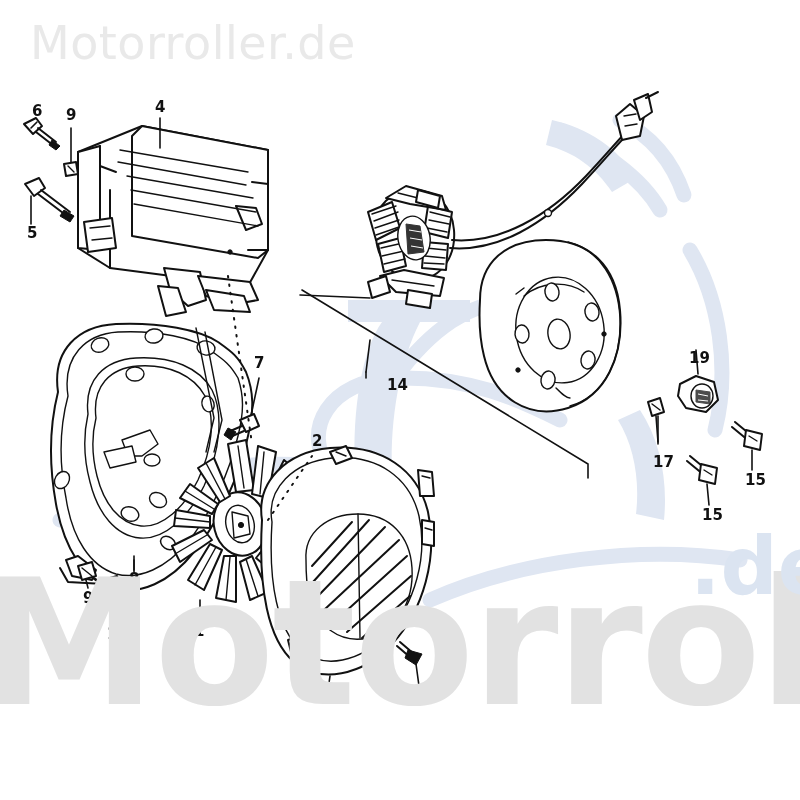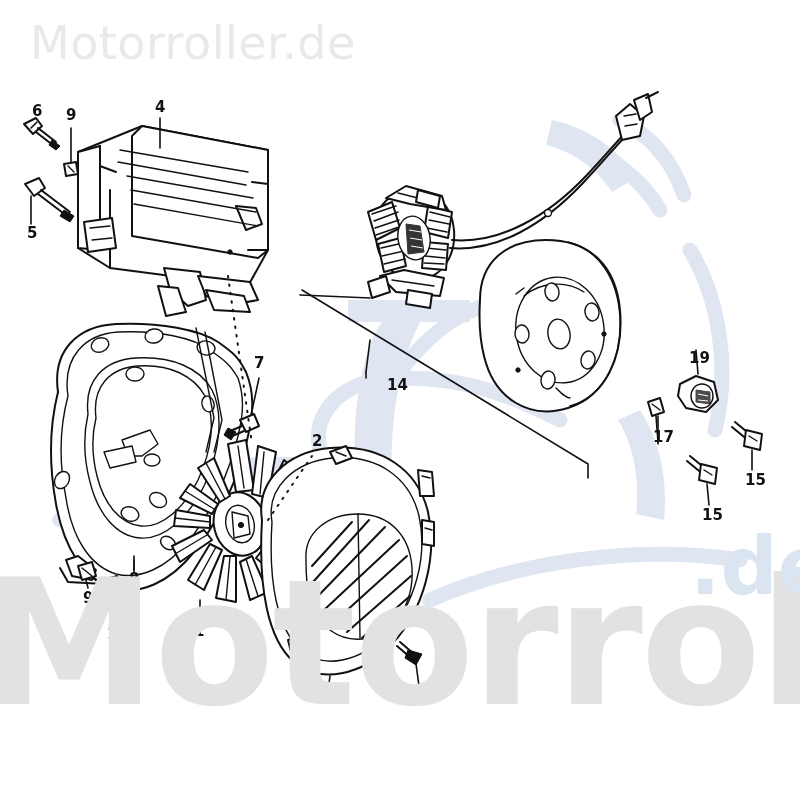--- a/index.html
+++ b/index.html
@@ -420,19 +420,19 @@
   <div class="callout" style="left:254px;top:356px;">7</div>
   <div class="callout" style="left:129px;top:572px;">8</div>
   <div class="callout" style="left:66px;top:108px;">9</div>
   <div class="callout" style="left:83px;top:591px;">9</div>
   <div class="callout" style="left:107px;top:627px;">10</div>
   <div class="callout" style="left:291px;top:652px;">11</div>
   <div class="callout" style="left:413px;top:688px;">3</div>
   <div class="callout" style="left:359px;top:378px;margin-left:28px;">14</div>
   <div class="callout" style="left:745px;top:473px;">15</div>
   <div class="callout" style="left:702px;top:508px;">15</div>
-  <div class="callout" style="left:653px;top:430px;">17</div>
+  <div class="callout" style="left:653px;top:455px;">17</div>
   <div class="callout" style="left:689px;top:351px;">19</div>
 
   <div class="wm-bottom">Motorroller</div>
   <div class="wm-de">.de</div>
 
 </div>
 
 </body></html>

